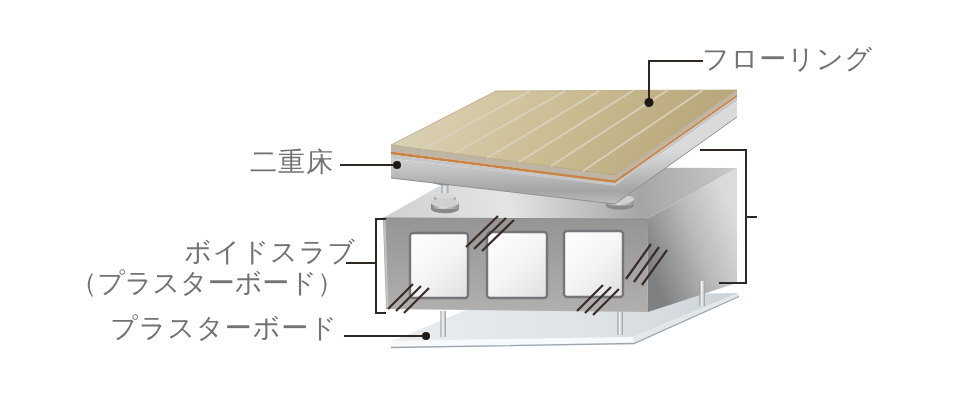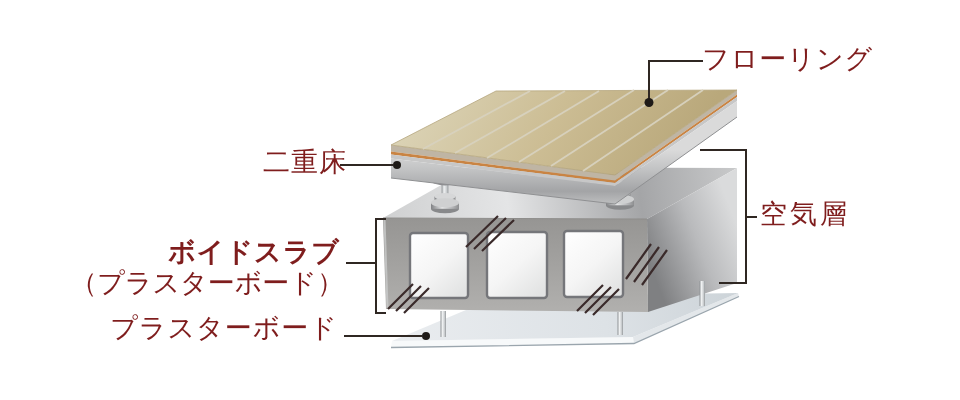--- a/index.html
+++ b/index.html
@@ -1,19 +1,19 @@
 <!DOCTYPE html>
 <html><head>
 <meta charset="utf-8">
 <style>
   html,body{margin:0;padding:0;background:#ffffff;}
   .stage{position:relative;width:960px;height:400px;background:#ffffff;overflow:hidden;
          font-family:"Liberation Serif","DejaVu Serif",serif;}
   .stage svg{position:absolute;left:0;top:0;}
-  .lbl{position:absolute;color:#7f1d1d;font-size:27px;line-height:1;white-space:nowrap;
+  .lbl{position:absolute;color:#737373;font-size:27px;line-height:1;white-space:nowrap;
        letter-spacing:1px;}
   .lbl.r{text-align:right;}
 </style>
 </head>
 <body>
 
 <div class="stage">
 
 <svg width="960" height="400" viewBox="0 0 960 400">
   <defs>
@@ -156,23 +156,22 @@
   </g>
   <g fill="#1e1a17">
     <circle cx="649" cy="102.5" r="4.5"></circle>
     <circle cx="397" cy="165" r="4"></circle>
     <circle cx="426" cy="336" r="4"></circle>
   </g>
 </svg>
 
 <div class="lbl" style="left:702px;top:46px;">フローリング</div>
 
-<div class="lbl r" style="left:113px;top:149px;width:234px;">二重床</div>
+<div class="lbl r" style="left:100px;top:149px;width:234px;">二重床</div>
 
-<div class="lbl r" style="left:56px;top:239px;width:284px;font-weight:bold;">ボイドスラブ</div>
+<div class="lbl r" style="left:72px;top:239px;width:284px;">ボイドスラブ</div>
 
 <div class="lbl r" style="left:60px;top:270px;width:284px;letter-spacing:0;">（プラスターボード）</div>
 
 <div class="lbl r" style="left:60px;top:315px;width:278px;">プラスターボード</div>
 
-<div class="lbl" style="left:760px;top:201px;letter-spacing:3px;">空気層</div>
 
 </div>
 
 </body></html>

